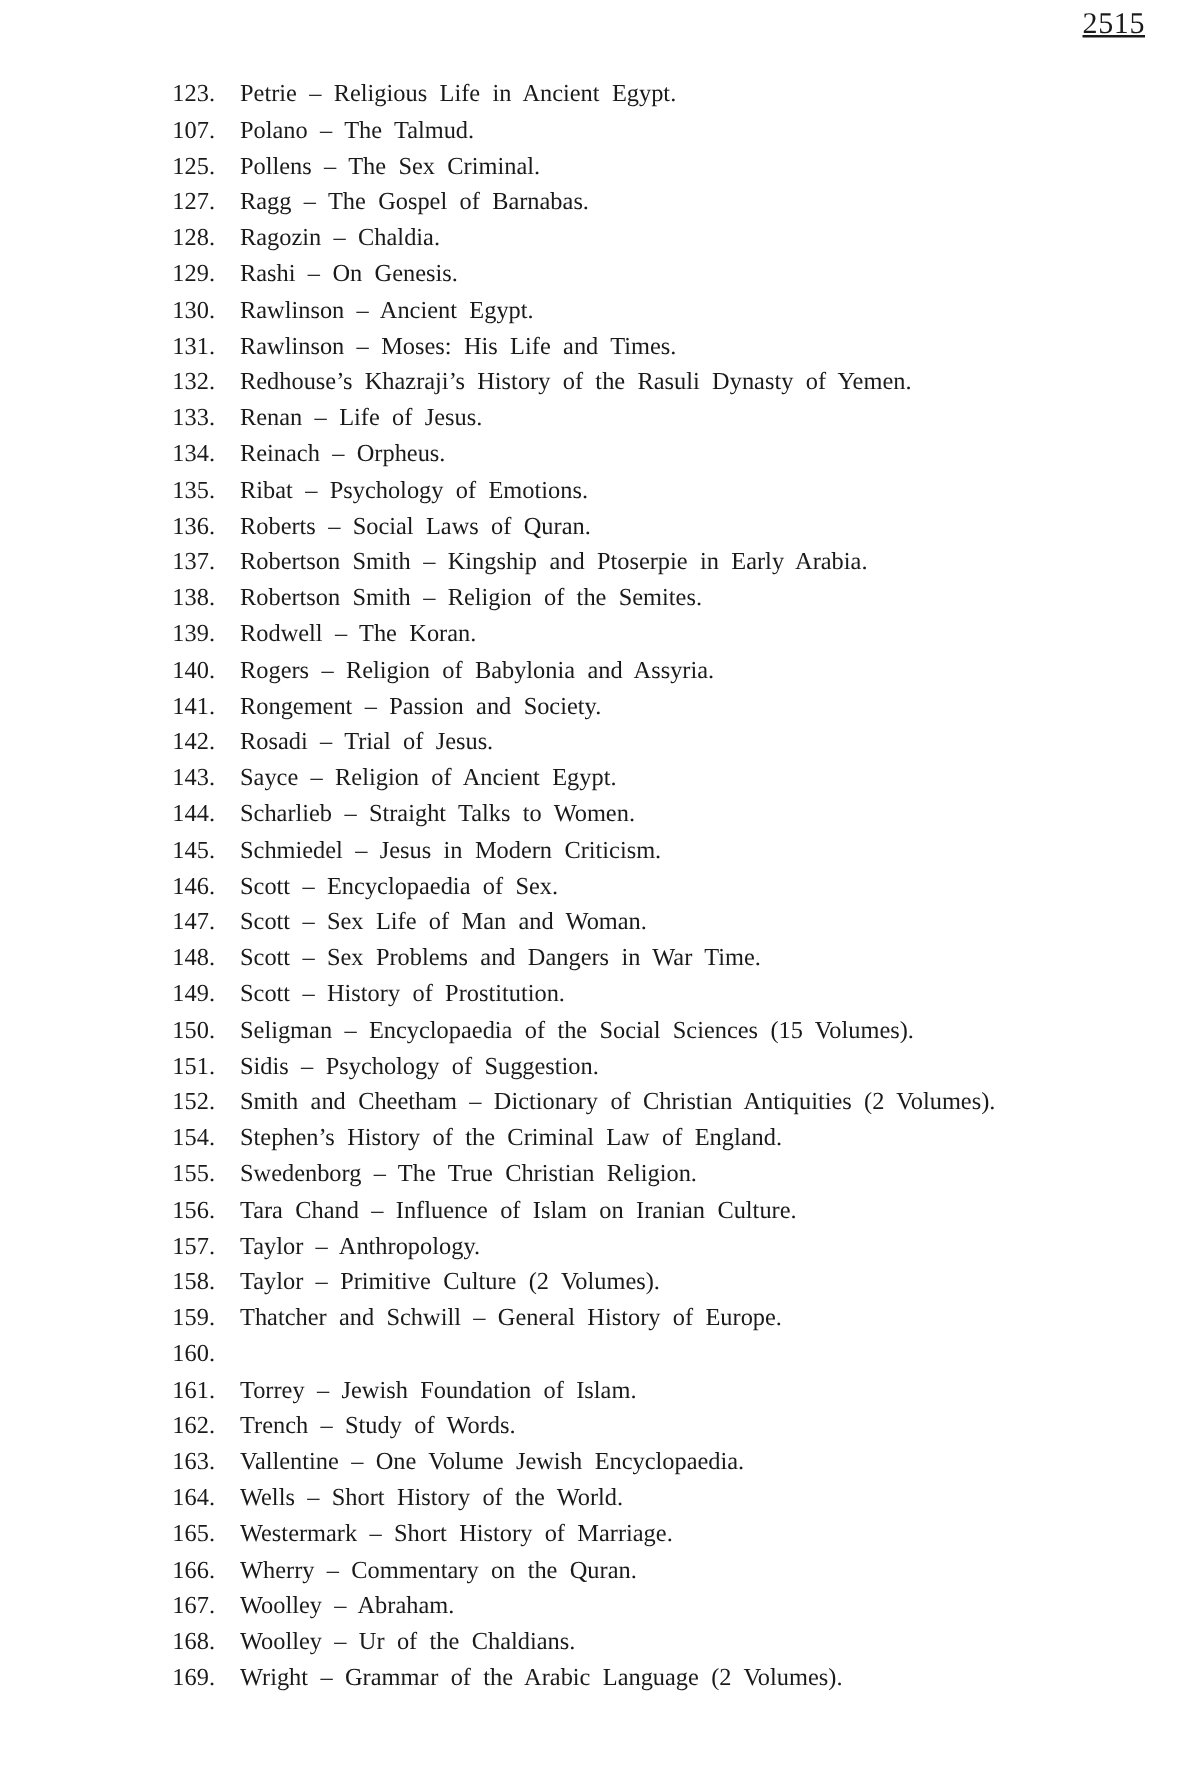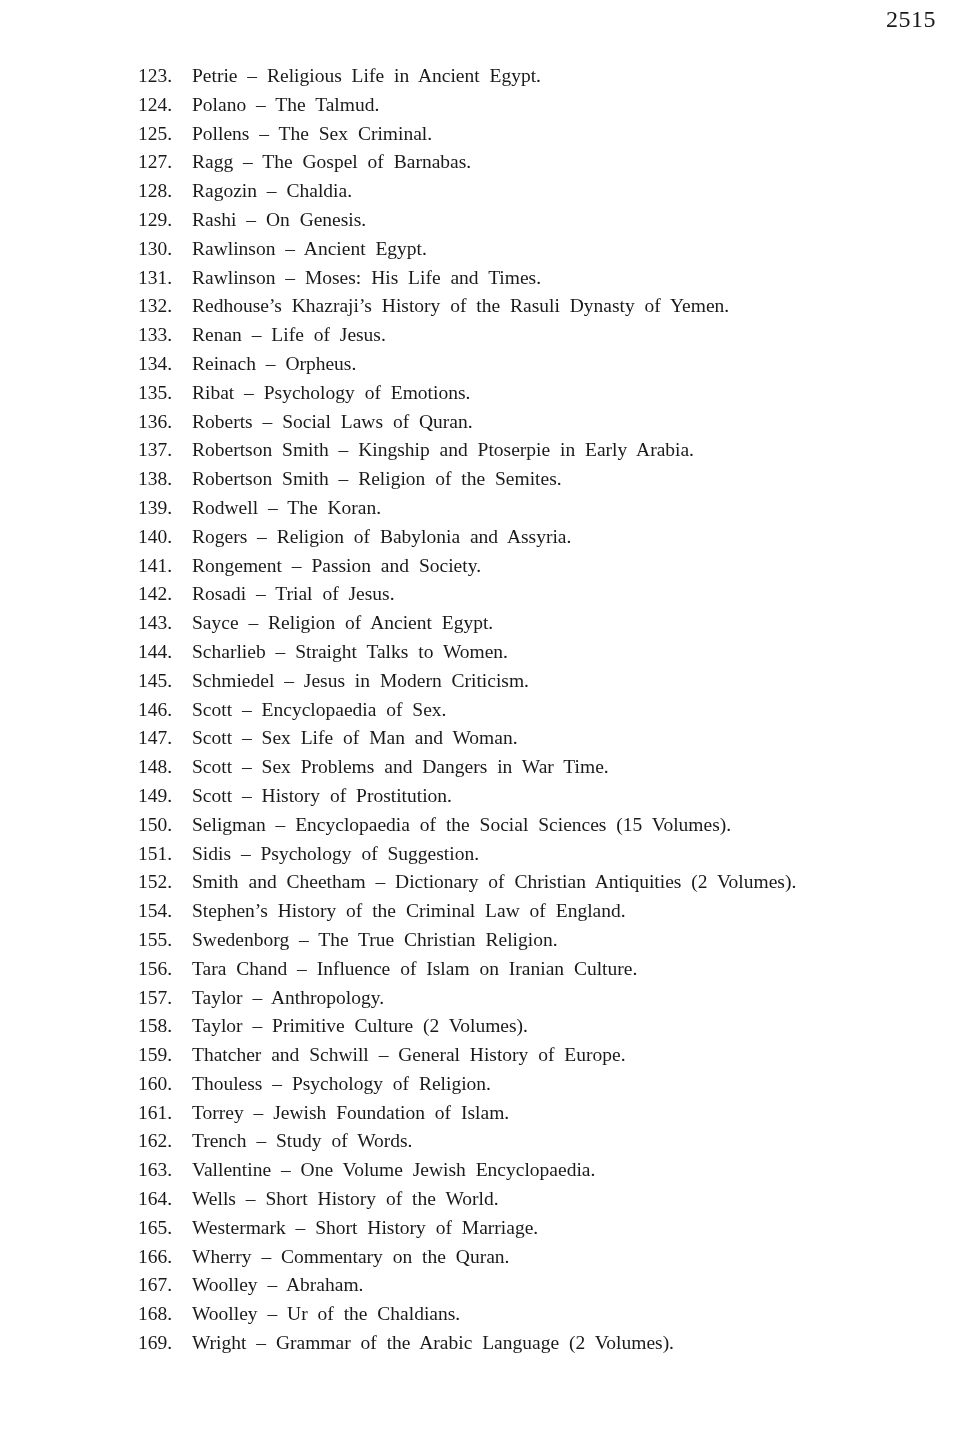--- a/index.html
+++ b/index.html
@@ -11,23 +11,24 @@
     width: 960px;
     height: 1430px;
     position: relative;
     font-family: "Liberation Serif", serif;
     color: #1a1a1a;
     overflow: hidden;
   }
   .page-number {
     position: absolute;
     top: 6px;
-    right: 24px;
+    right: 44px;
     font-size: 24px;
     letter-spacing: 0.5px;
+    text-decoration: underline;
   }
   .book-list {
     list-style: none;
     margin: 0;
     padding: 62px 18px 0 132px;
   }
   .entry {
     display: flex;
     align-items: flex-end;
     font-size: 19.5px;
@@ -48,21 +49,21 @@
 <body>
 
 <div class="page">
   <div class="page-number">2515</div>
   <ol class="book-list" id="book-list">
       <li class="entry">
         <span class="num">123.</span>
         <span class="txt">Petrie – Religious Life in Ancient Egypt.</span>
       </li>
       <li class="entry">
-        <span class="num">124.</span>
+        <span class="num">107.</span>
         <span class="txt">Polano – The Talmud.</span>
       </li>
       <li class="entry">
         <span class="num">125.</span>
         <span class="txt">Pollens – The Sex Criminal.</span>
       </li>
       <li class="entry">
         <span class="num">127.</span>
         <span class="txt">Ragg – The Gospel of Barnabas.</span>
       </li>
@@ -185,21 +186,20 @@
       <li class="entry">
         <span class="num">158.</span>
         <span class="txt">Taylor – Primitive Culture (2 Volumes).</span>
       </li>
       <li class="entry">
         <span class="num">159.</span>
         <span class="txt">Thatcher and Schwill – General History of Europe.</span>
       </li>
       <li class="entry">
         <span class="num">160.</span>
-        <span class="txt">Thouless – Psychology of Religion.</span>
       </li>
       <li class="entry">
         <span class="num">161.</span>
         <span class="txt">Torrey – Jewish Foundation of Islam.</span>
       </li>
       <li class="entry">
         <span class="num">162.</span>
         <span class="txt">Trench – Study of Words.</span>
       </li>
       <li class="entry">

